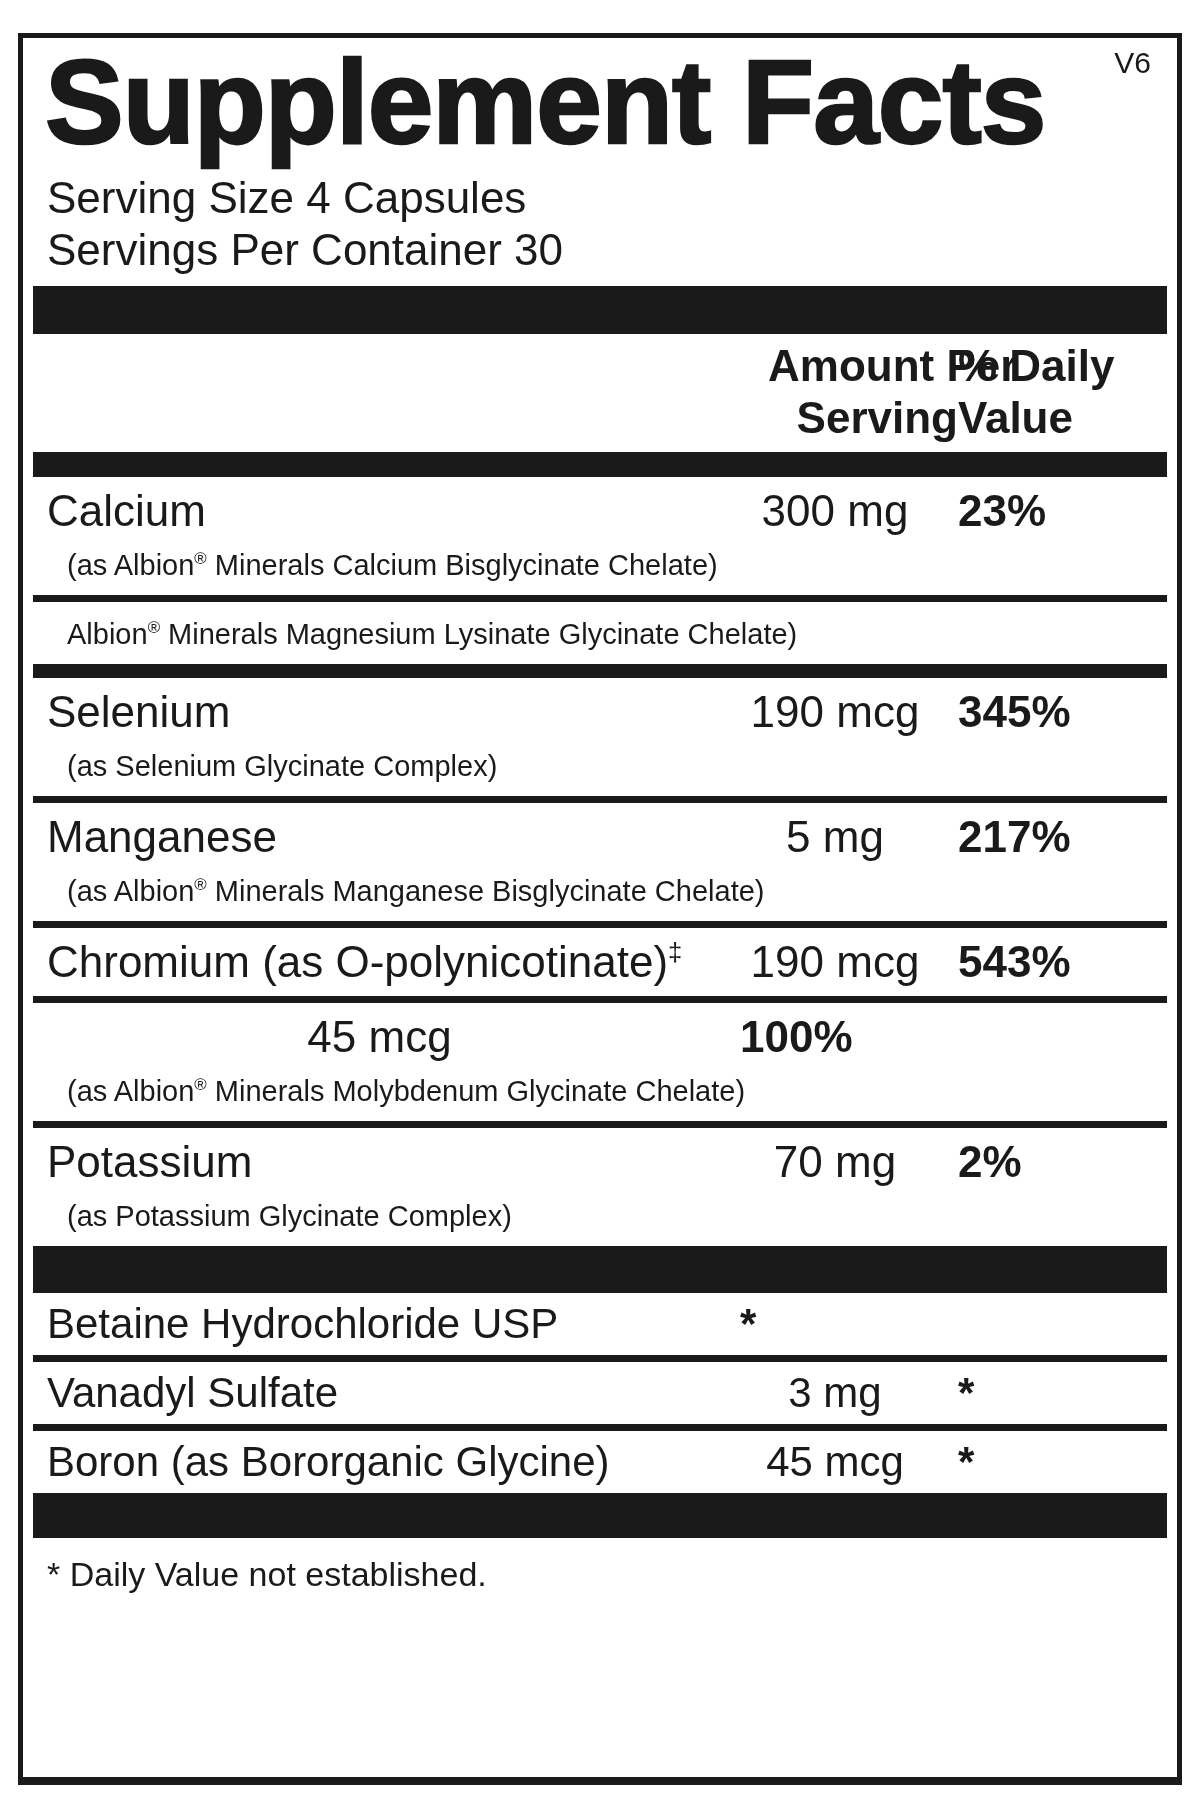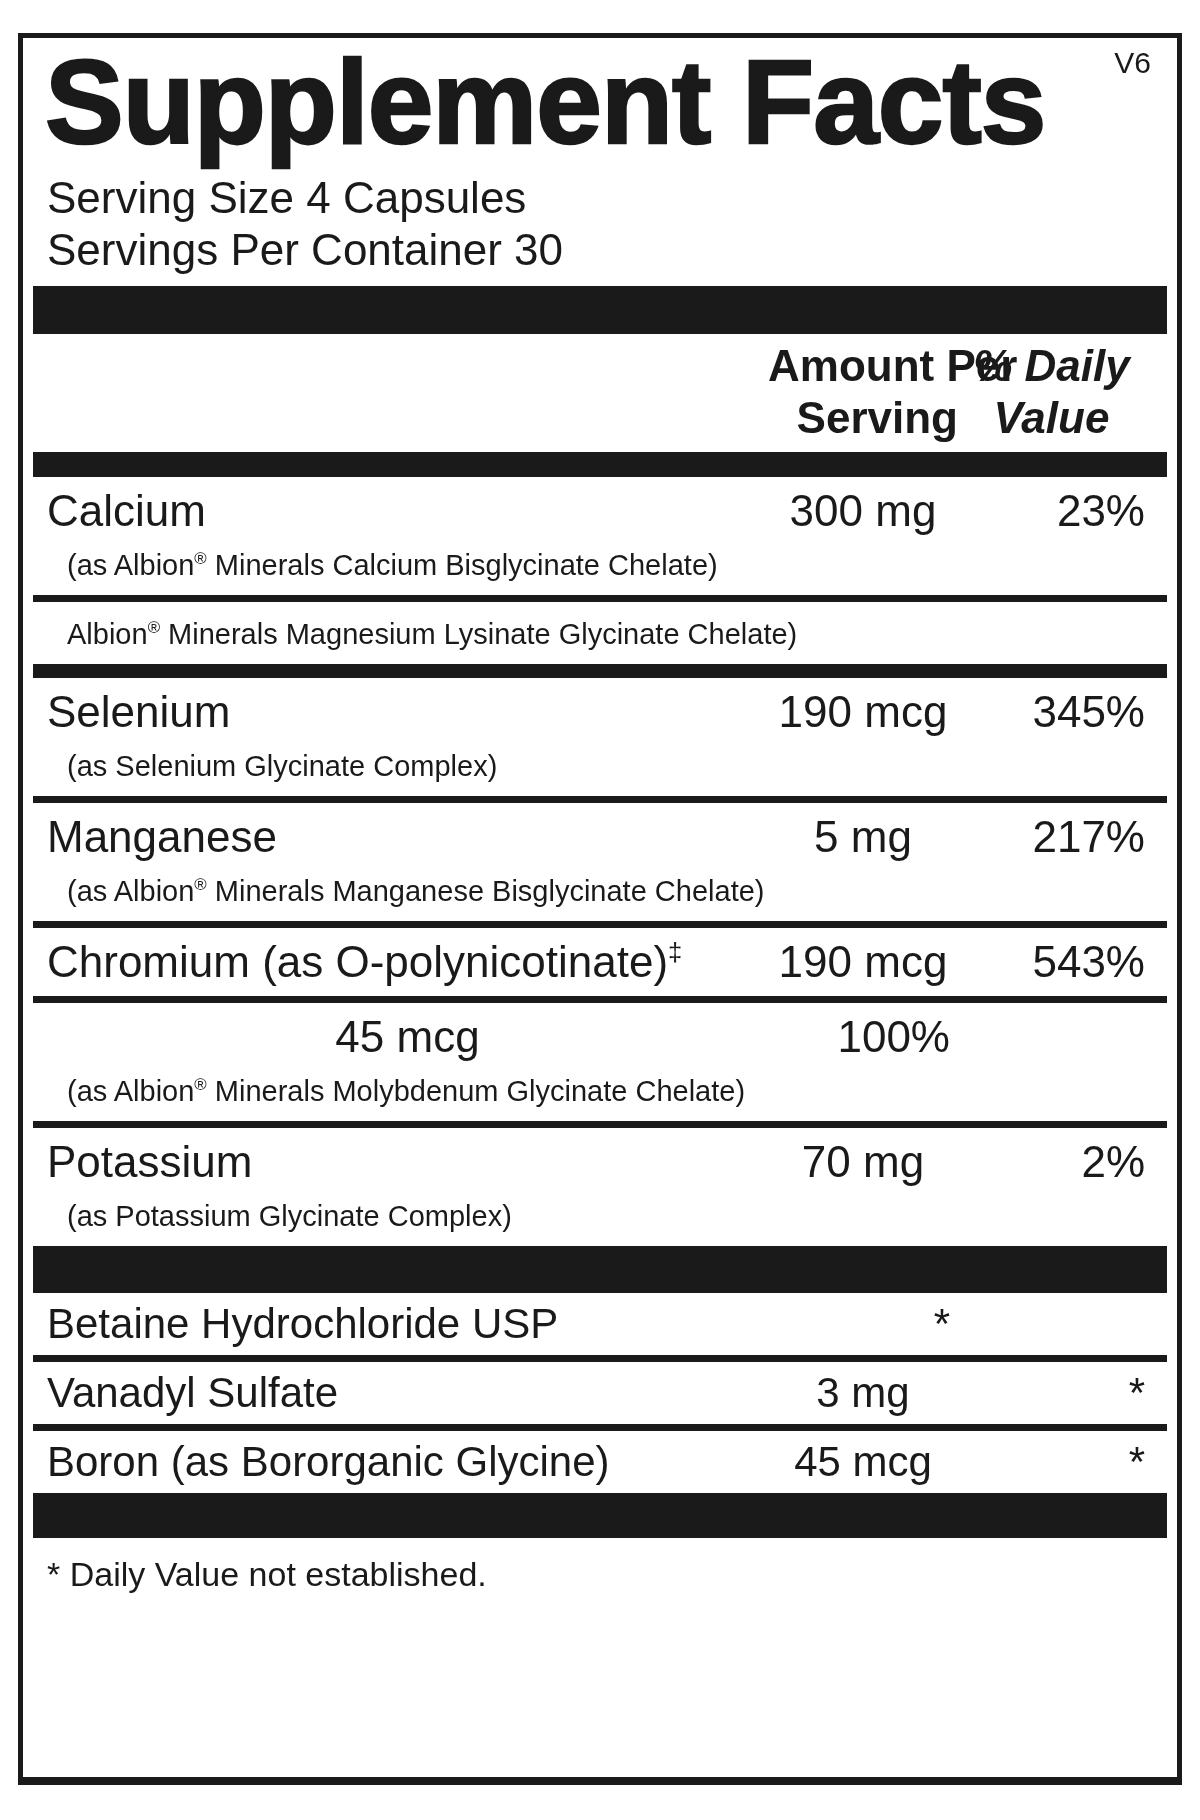--- a/index.html
+++ b/index.html
@@ -30,28 +30,28 @@
   .bar-1 { height:48px; margin-top:10px; }
   .bar-2 { height:25px; }
   .bar-3 { height:47px; }
   .bar-4 { height:45px; }
   .divider { height:7px; background:var(--ink); }
   
   .grid { display:grid; grid-template-columns:1fr 190px 195px; align-items:start; }
   .header-row { padding:6px 14px 8px; font-weight:bold; font-size:44px; line-height:52px; }
   .header-row .hc { white-space:nowrap; }
   .hc-amount { text-align:right; }
-  .hc-dv { text-align:center; padding-right:8px;font-style:italic; }
+  .hc-dv { text-align:left; padding-right:8px; }
   
   .row { padding:6px 14px 4px; }
   .row.single { padding-bottom:6px; }
-  .line1 { font-size:44px; line-height:56px; }
+  .line1 { font-size:44px; line-height:56px;gap:28px; }
   .cell.name { white-space:nowrap; }
   .cell.amount { text-align:center; white-space:nowrap; }
-  .cell.dv { text-align:right; padding-right:8px; white-space:nowrap; }
+  .cell.dv { text-align:left; padding-right:8px; white-space:nowrap;font-weight:bold; }
   .line2 { font-size:29px; line-height:52px; padding-left:20px; white-space:nowrap; }
   
   .other .line1 { font-size:42px; line-height:54px; }
   .other { padding:4px 14px; }
   sup { font-size:58%; vertical-align:super; line-height:0; }
   
   .footnote { padding:10px 14px 0; font-size:34px; line-height:52px; white-space:nowrap; }
 </style>
 </head>
 <body>

